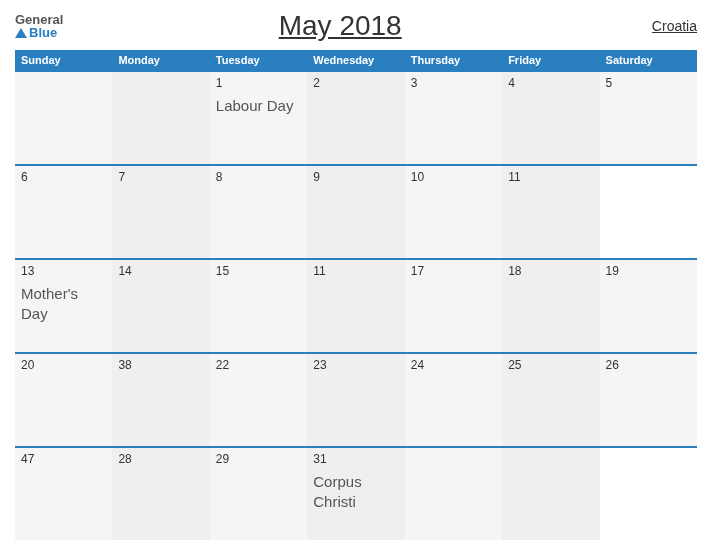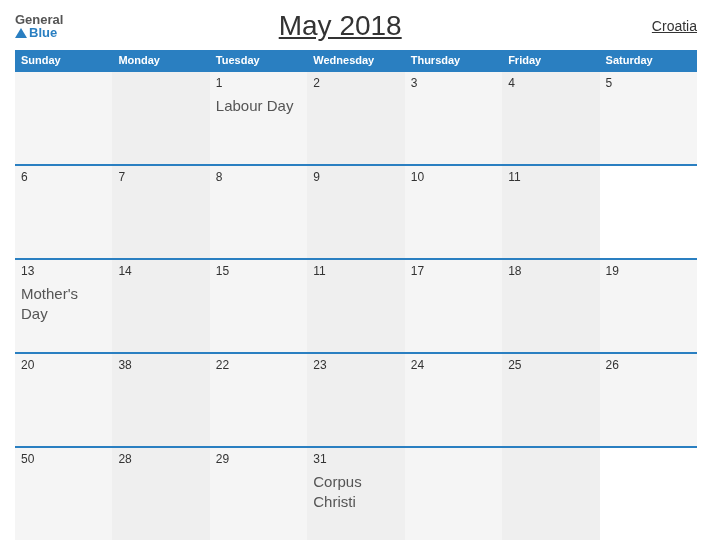--- a/index.html
+++ b/index.html
@@ -251,21 +251,21 @@
         </div>
         <div class="cal-cell">
           <span class="day-num">25</span>
         </div>
         <div class="cal-cell">
           <span class="day-num">26</span>
         </div>
       </div>
       <div class="cal-week">
         <div class="cal-cell">
-          <span class="day-num">50</span>
+          <span class="day-num">47</span>
         </div>
         <div class="cal-cell">
           <span class="day-num">28</span>
         </div>
         <div class="cal-cell">
           <span class="day-num">29</span>
         </div>
         <div class="cal-cell">
           <span class="day-num">31</span>
           <span class="event-label">Corpus Christi</span>

